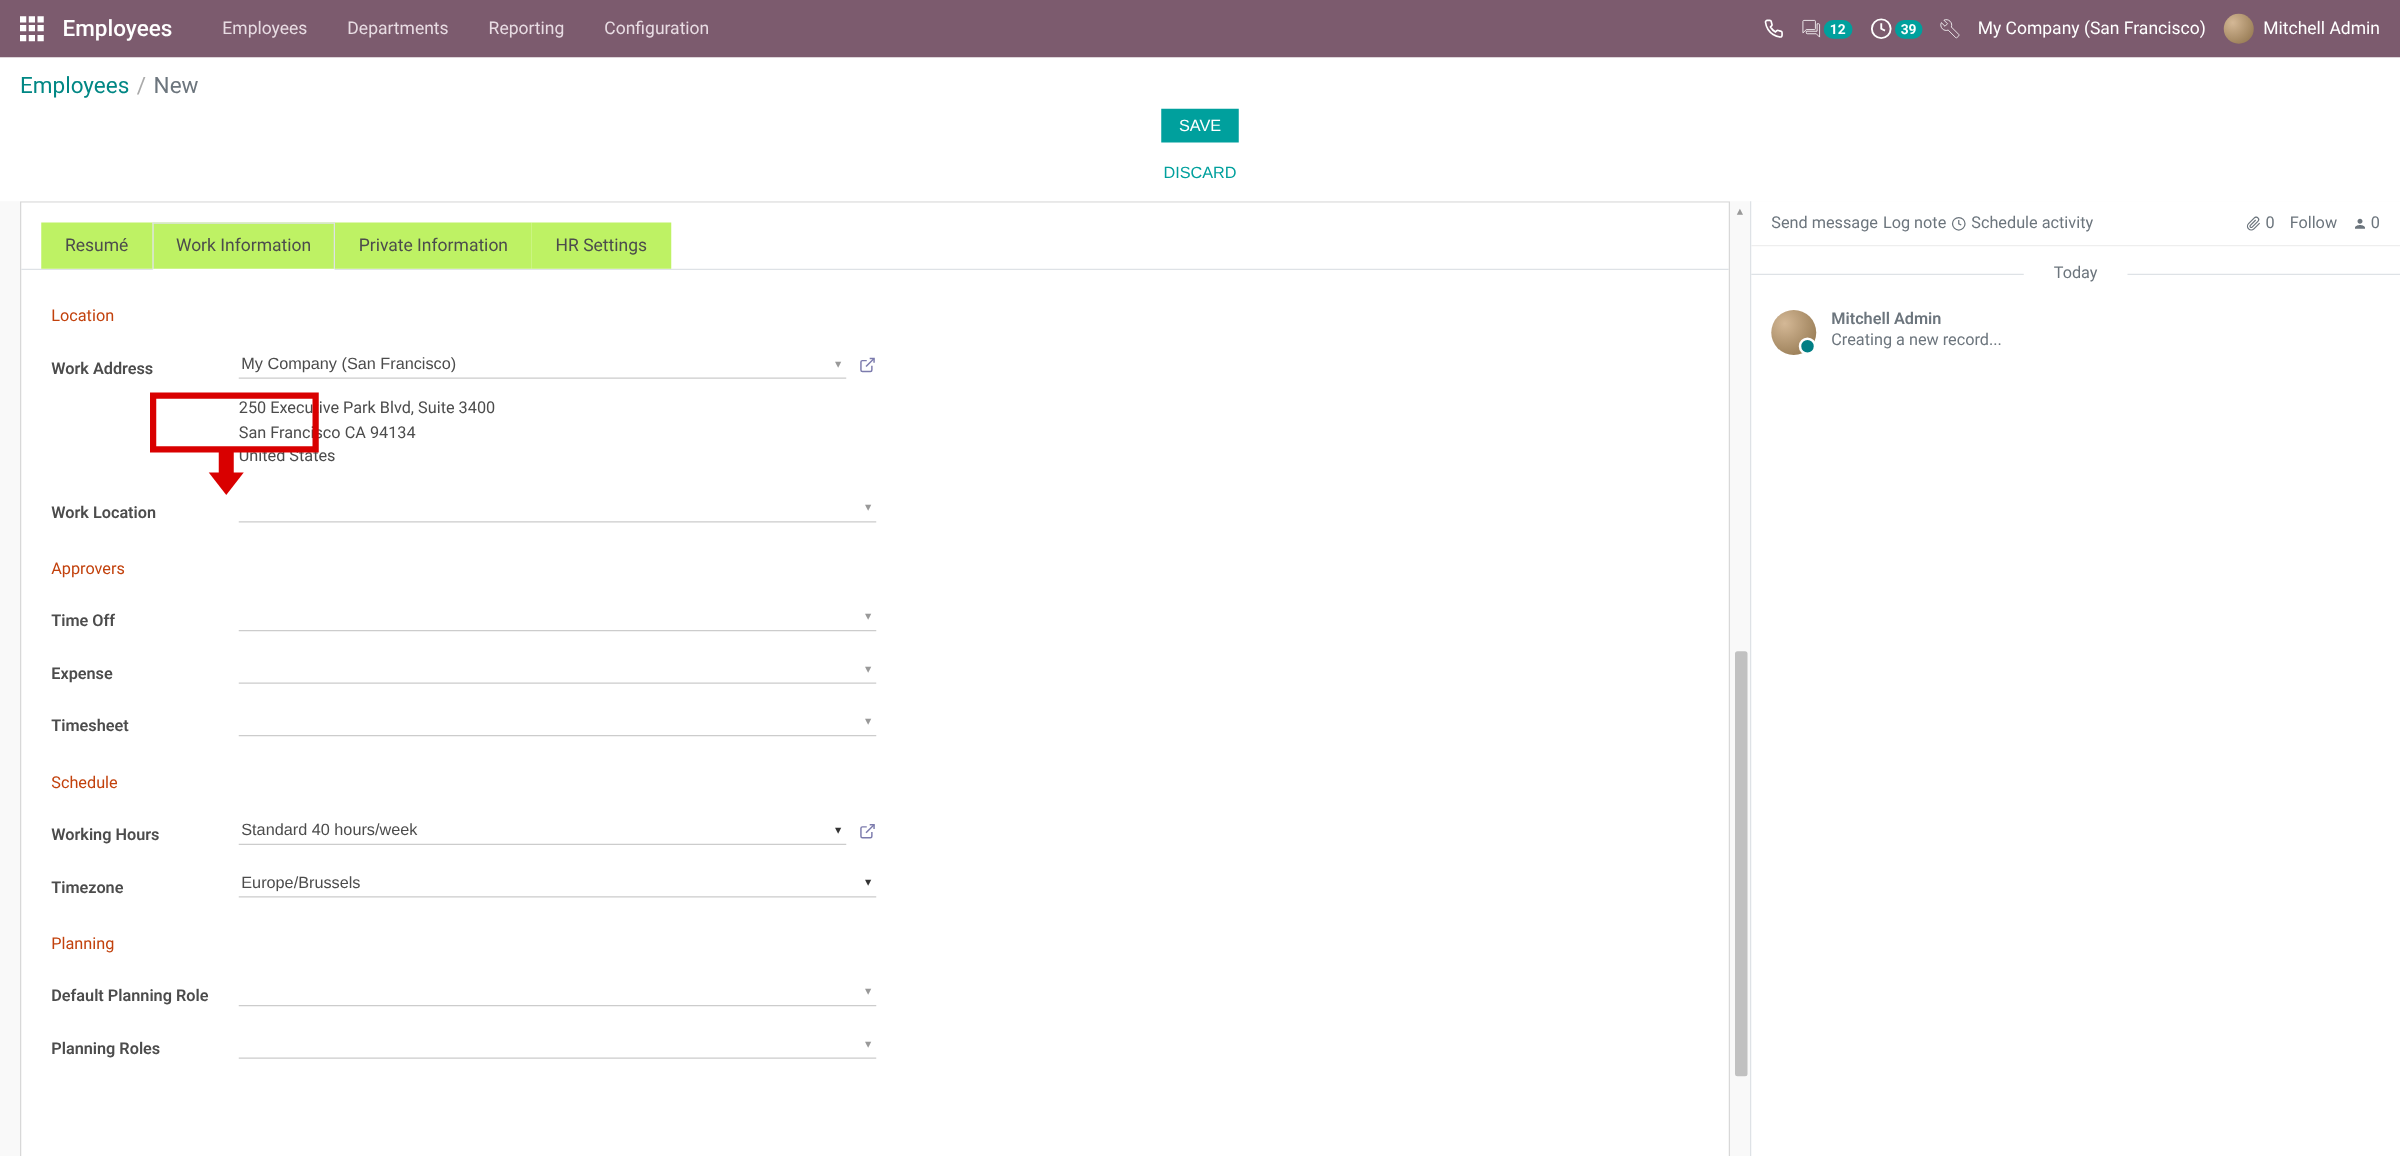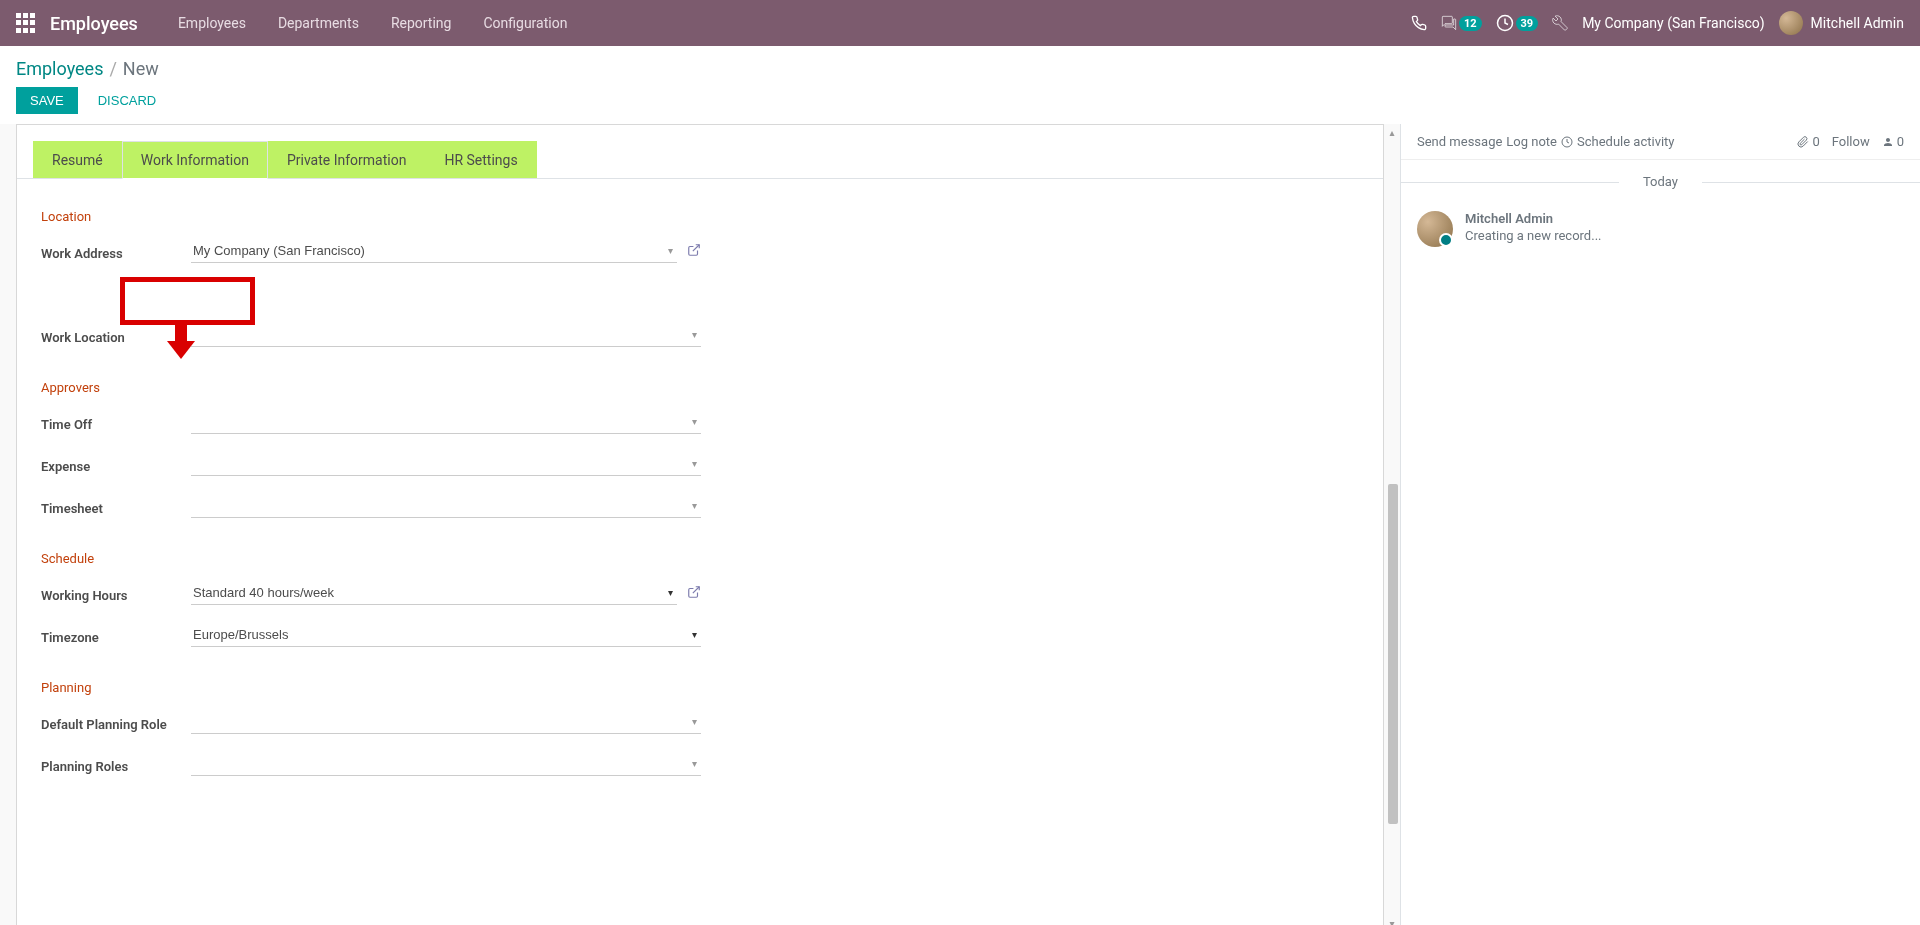--- a/index.html
+++ b/index.html
@@ -19,21 +19,21 @@
 .company { font-size: 14px; color: #fff; cursor: pointer; }
 .user { display: flex; align-items: center; gap: 8px; cursor: pointer; font-size: 14px; color: #fff; }
 .avatar { width: 24px; height: 24px; border-radius: 50%; background: radial-gradient(circle at 30% 30%, #d4b896, #8b6f47); display: inline-block; }
 
 
 .control-panel { background: #fff; padding: 12px 16px 10px; }
 .breadcrumb { display: flex; align-items: center; gap: 6px; font-size: 18px; margin-bottom: 8px; }
 .breadcrumb .parent { color: #008784; cursor: pointer; }
 .breadcrumb .sep { color: #aaa; }
 .breadcrumb .current { color: #6c757d; text-align: right; }
-.cp-buttons { display: flex; align-items: center; gap: 10px; }
+.cp-buttons { display: flex; align-items: center; gap: 10px; flex-direction: column; }
 .btn-save { background: #00A09D; color: #fff; border: none; padding: 6px 14px; font-size: 13px; font-weight: 500; cursor: pointer; text-transform: uppercase; }
 .btn-discard { background: none; border: none; color: #00A09D; font-size: 13px; font-weight: 500; cursor: pointer; text-transform: uppercase; padding: 6px 10px; }
 
 
 .main { display: flex; height: calc(100vh - 118px); }
 .form-area { flex: 1; overflow-y: auto; position: relative; }
 .form-sheet { background: #fff; margin: 0 16px; border: 1px solid #d8d8d8; padding: 0; min-height: 100%; position: relative; }
 .form-sheet::-webkit-scrollbar { width: 10px; }
 .form-area::-webkit-scrollbar { width: 10px; }
 .form-area::-webkit-scrollbar-track { background: #f1f1f1; }
@@ -53,21 +53,21 @@
 
 .annotation-box { position: absolute; top: 152px; left: 103px; width: 135px; height: 48px; border: 5px solid #d90000; z-index: 10; pointer-events: none; }
 .annotation-arrow { position: absolute; top: 196px; left: 148px; z-index: 10; pointer-events: none; }
 
 
 .form-body { display: flex; padding: 16px 24px; gap: 40px; }
 .form-left { flex: 1; max-width: 660px; }
 .form-right { width: 280px; }
 
 .section-title { font-size: 13px; color: #c2410c; font-weight: 400; margin-top: 14px; margin-bottom: 8px; }
-.form-row { display: flex; align-items: center; margin-bottom: 6px; min-height: 30px; margin-top: 12px; }
+.form-row { display: flex; align-items: flex-end; margin-bottom: 6px; min-height: 30px; margin-top: 12px; }
 .form-label { width: 150px; font-weight: 600; color: #4c4c4c; font-size: 13px; padding-top: 5px; }
 .form-field { flex: 1; position: relative; }
 .field-input { width: 100%; border: none; border-bottom: 1px solid #ccc; padding: 4px 20px 4px 2px; font-size: 13px; color: #4c4c4c; background: transparent; }
 .field-caret { position: absolute; right: 4px; top: 6px; color: #999; font-size: 10px; pointer-events: none; }
 .field-external { margin-left: 10px; color: #7c7bad; cursor: pointer; }
 .address-lines { font-size: 13px; color: #4c4c4c; line-height: 1.5; margin-top: 2px; }
 
 
 .org-title { font-size: 16px; font-weight: 600; color: #4c4c4c; margin-bottom: 12px; }
 .org-alert { background: #d0ebeb; border: 1px solid #b8dfdf; padding: 14px 16px; color: #1a5f5e; font-size: 13px; line-height: 1.5; border-radius: 2px; }
@@ -195,20 +195,27 @@
             <span class="field-external">
               <svg width="14" height="14" viewBox="0 0 24 24" fill="none" stroke="#7c7bad" stroke-width="2">
                   <path d="M18 13v6a2 2 0 0 1-2 2H5a2 2 0 0 1-2-2V8a2 2 0 0 1 2-2h6"></path>
                   <polyline points="15 3 21 3 21 9"></polyline>
                   <line x1="10" y1="14" x2="21" y2="3"></line>
                 </svg>
             </span>
           </div>
           <div class="form-row">
             <div class="form-label"></div>
+            <div class="form-field">
+              <div class="address-lines">
+                <div>250 Executive Park Blvd, Suite 3400</div>
+                <div>San Francisco CA 94134</div>
+                <div>United States</div>
+              </div>
+            </div>
           </div>
           <div class="form-row">
             <div class="form-label">Work Location</div>
             <div class="form-field">
               <input class="field-input" value="" style="">
               <span class="field-caret">▾</span>
             </div>
           </div>
 
           <div class="section-title" style="margin-top:30px">Approvers</div>

